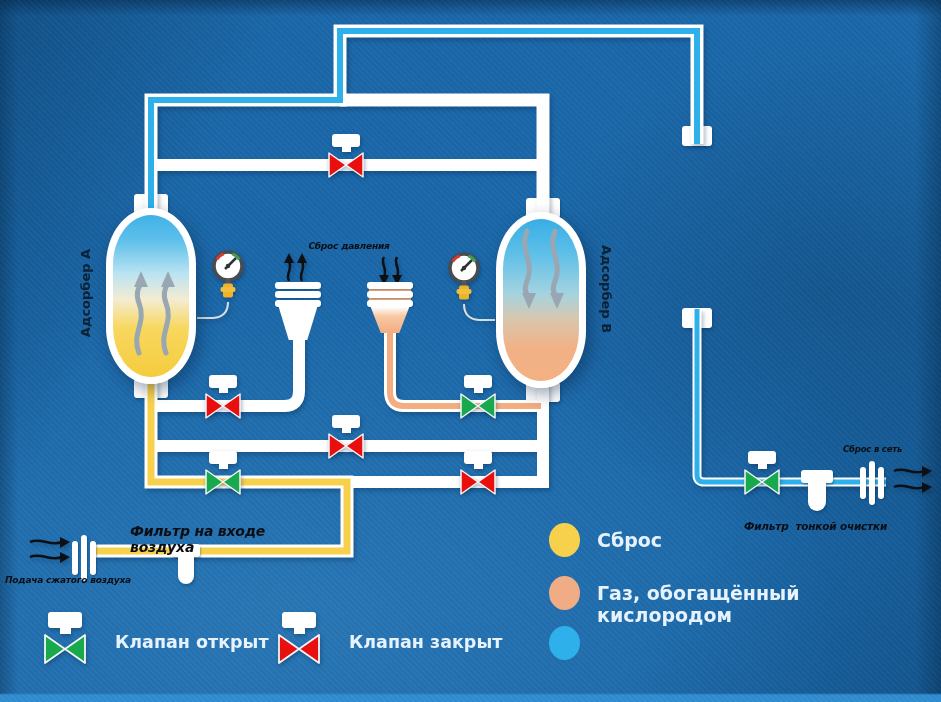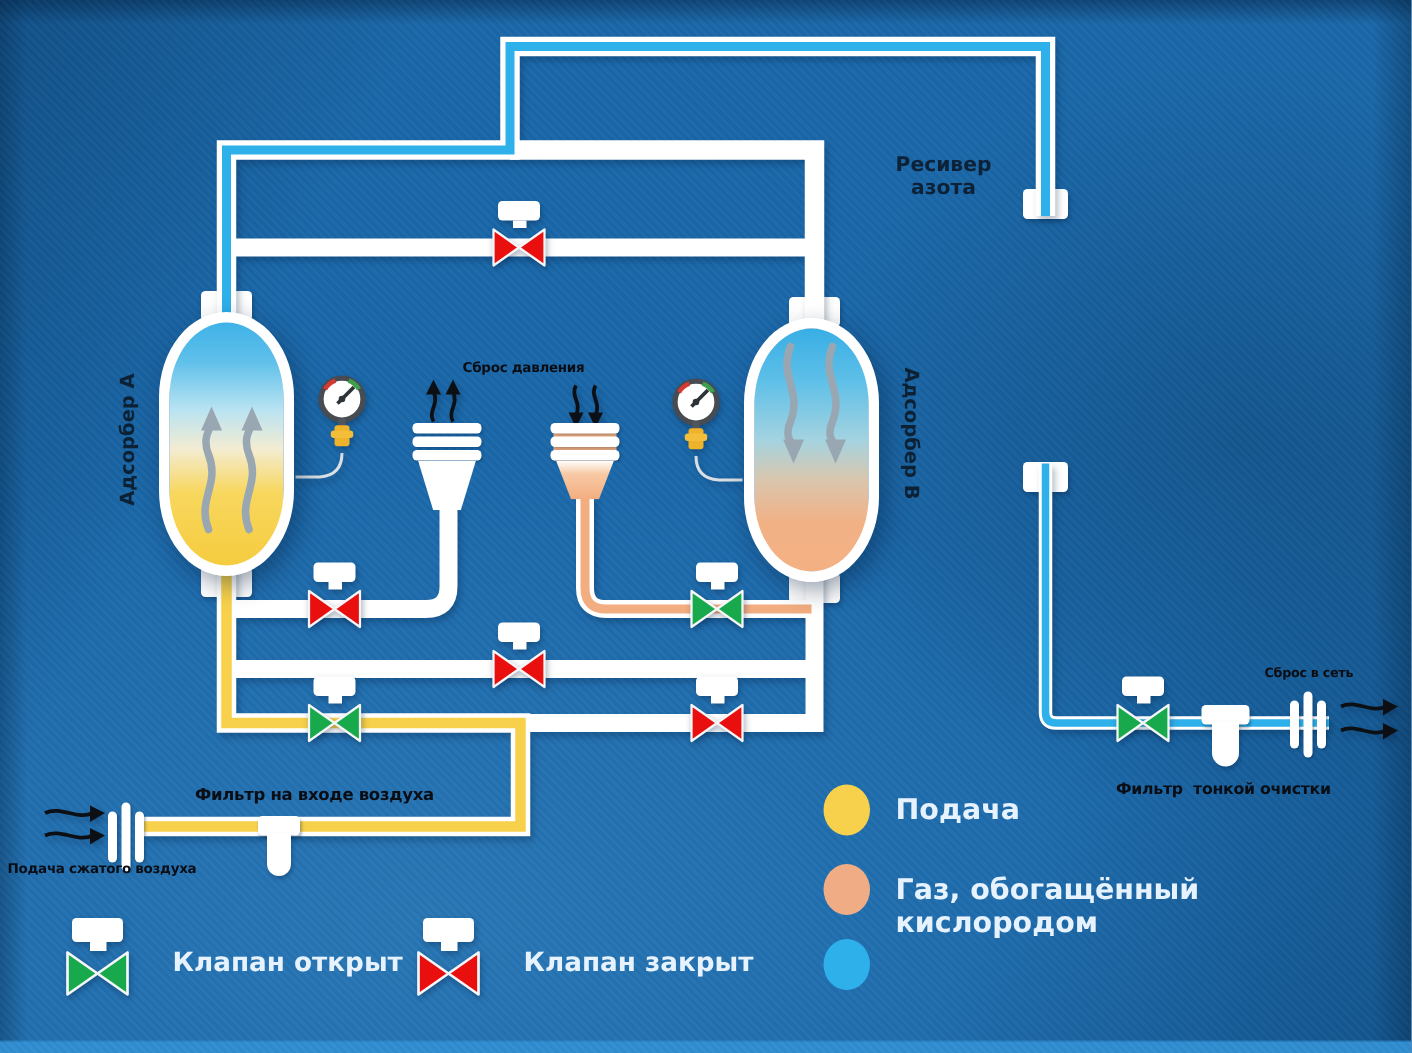--- a/index.html
+++ b/index.html
@@ -50,21 +50,21 @@
   .mufbody{position:absolute;width:42px;height:33px;z-index:6;
          clip-path:polygon(4% 0,96% 0,72% 100%,28% 100%);}
   .bar{position:absolute;width:6px;background:#fff;border-radius:3px;z-index:6;
        box-shadow:1px 1px 2px rgba(0,30,60,.35);}
   .fcap{position:absolute;background:#fff;border-radius:3px;z-index:6;
         box-shadow:1px 2px 2px rgba(0,30,60,.3);}
   .fbody{position:absolute;background:#fff;border-radius:0 0 9px 9px;z-index:6;
         box-shadow:1px 2px 3px rgba(0,30,60,.3);}
   
   .dark-label{position:absolute;color:#0c2133;font-weight:bold;z-index:8;}
-  .ital{color:#0a0e14;letter-spacing:-0.2px;}
+  .ital{font-style:italic;color:#0a0e14;letter-spacing:-0.2px;}
   .vlabel{width:120px;height:16px;text-align:center;font-size:13px;}
   .light-label{position:absolute;color:#e6f2fd;font-weight:bold;z-index:8;}
   .swatch{position:absolute;width:31px;height:34px;border-radius:50%;z-index:8;}
 </style>
 </head>
 <body>
 
 <div id="stage">
 
   <div class="neck" style="left:134px;top:194px;width:34px;height:20px;"></div>
@@ -236,32 +236,28 @@
   <div class="fbody" style="left:178px;top:555px;width:16px;height:29px;"></div>
 
   <div class="fcap" style="left:801px;top:470px;width:32px;height:13px;"></div>
   <div class="fbody" style="left:808px;top:481px;width:18px;height:30px;"></div>
   <div class="bar" style="left:860px;top:467px;height:32px;"></div>
   <div class="bar" style="left:869px;top:461px;height:44px;"></div>
   <div class="bar" style="left:878px;top:467px;height:32px;"></div>
 
   <div class="dark-label vlabel" style="left:26px;top:285px;transform:rotate(-90deg);">Адсорбер А</div>
   <div class="dark-label vlabel" style="left:546px;top:281px;transform:rotate(90deg);">Адсорбер B</div>
-  <div class="dark-label" style="left:577px;top:103px;width:104px;text-align:center;font-size:13.5px;line-height:15px;color:#0d2137;">
-    <div>Ресивер</div>
-    <div>азота</div>
-  </div>
   <div class="dark-label ital" style="left:279px;top:241px;width:140px;text-align:center;font-size:9px;">Сброс давления</div>
   <div class="dark-label ital" style="left:5px;top:575px;width:145px;font-size:9px;">Подача сжатого воздуха</div>
-  <div class="dark-label ital" style="left:130px;top:523px;width:170px;font-size:11px;">Фильтр на входе воздуха</div>
+  <div class="dark-label ital" style="left:130px;top:523px;width:170px;font-size:14px;">Фильтр на входе воздуха</div>
   <div class="dark-label ital" style="left:744px;top:520px;width:160px;font-size:10.5px;white-space:pre;">Фильтр  тонкой очистки</div>
   <div class="dark-label ital" style="left:843px;top:444px;width:70px;font-size:8.5px;">Сброс в сеть</div>
 
   <div class="swatch" style="left: 549px; top: 523px; background: rgb(247, 209, 75);"></div>
-  <div class="light-label" style="left:597px;top:529px;font-size:19px;">Подача</div>
+  <div class="light-label" style="left:597px;top:529px;font-size:19px;">Сброс</div>
   <div class="swatch" style="left: 549px; top: 576px; background: rgb(240, 172, 133);"></div>
   <div class="light-label" style="left:597px;top:582px;font-size:19px;">Газ, обогащённый кислородом</div>
   <div class="swatch" style="left: 549px; top: 626px; background: rgb(46, 176, 234);"></div>
 
   <div class="valve big" style="left:44px;top:612px;width:42px;">
     <div class="act"></div>
       <div class="stem"></div>
     <svg width="42" height="30" viewBox="0 0 42 30">
         <polygon points="1,1 1,29 21,15" stroke="#f4f6f8" stroke-width="1.8" stroke-linejoin="round" fill="#18a94c"></polygon>
         <polygon points="41,1 41,29 21,15" stroke="#f4f6f8" stroke-width="1.8" stroke-linejoin="round" fill="#18a94c"></polygon>

